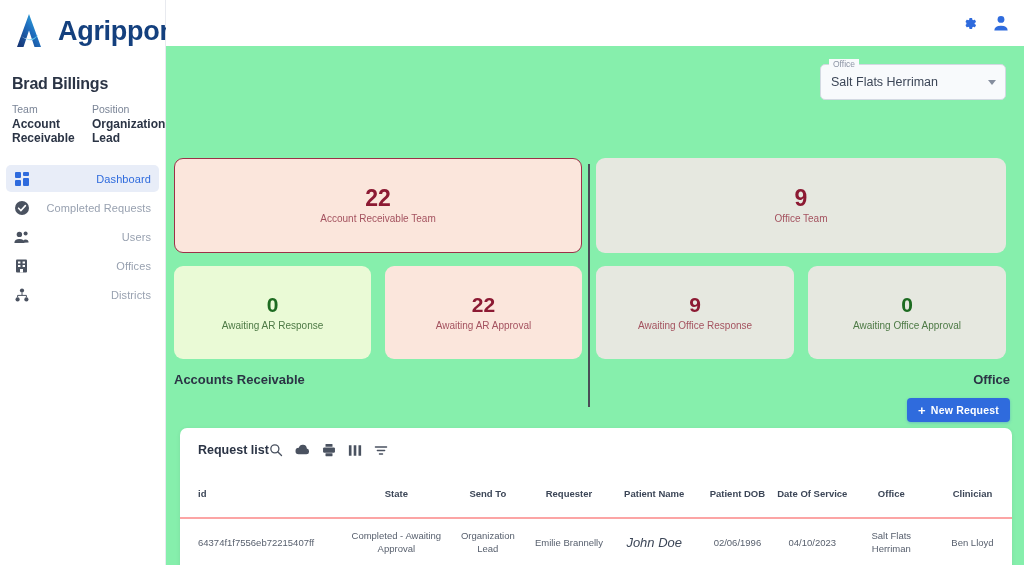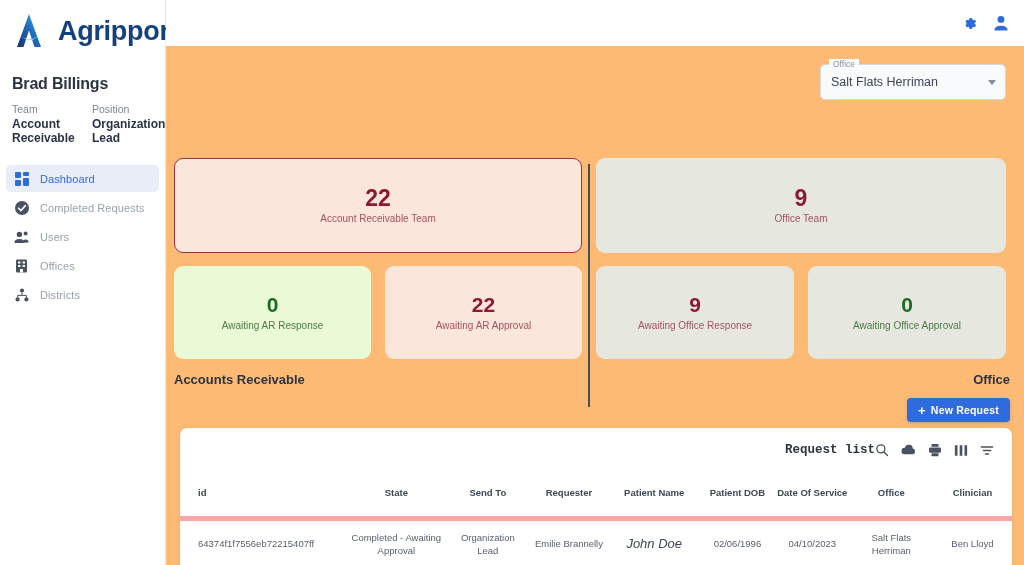--- a/index.html
+++ b/index.html
@@ -32,34 +32,34 @@
   }
   .user-meta { display: flex; padding: 9px 0 0 12px; gap: 16px; }
   .meta-col { width: 64px; }
   .meta-label { font-size: 10.5px; color: #7a8496; line-height: 15px; }
   .meta-value { font-size: 12px; font-weight: bold; color: #2b3445; line-height: 14px; }
 
   .nav { margin-top: 20px; padding: 0 6px; }
   .nav-item {
     display: flex; align-items: center; gap: 11px;
     height: 27px; padding: 0 8px; margin-bottom: 2px;
-    border-radius: 5px; cursor: pointer;
+    border-radius: 5px; cursor: pointer; justify-content: space-between;
   }
   .nav-item .nav-label { font-size: 11px; color: #98a1b0; letter-spacing: 0.1px; }
   .nav-item.active { background: #e8edf8; }
   .nav-item.active .nav-label { color: #2f6bdd; font-weight: normal; }
   .nav-icon { width: 15px; height: 15px; flex: 0 0 15px; display: flex; align-items: center; justify-content: center; }
   .nav-icon svg { display: block; }
 
   
   .main { flex: 1; position: relative; background: #f8fafc; height: 565px; }
   .topbar { height: 46px; background: #ffffff; display: flex; align-items: center; justify-content: flex-end; padding-right: 14px; gap: 14px; }
   .topbar .ticon { cursor: pointer; display: flex; }
 
-  .content { position: relative; height: 519px; background: #fdba74; }
+  .content { position: relative; height: 519px; background: #86efac; }
 
   
   .office-select-wrap { position: absolute; right: 18px; top: 18px; width: 186px; }
   .select-box {
     position: relative; height: 36px; border: 1px solid #d3d9e2; border-radius: 5px;
     background: #f8fafc; display: flex; align-items: center; padding: 0 10px; cursor: pointer;
   }
   .select-legend {
     position: absolute; top: -6px; left: 8px; background: #f8fafc; padding: 0 4px;
     font-size: 8.5px; color: #8d95a5; line-height: 11px;
@@ -104,30 +104,30 @@
     box-shadow: 0 1px 3px rgba(47,107,221,0.35);
   }
   .plus { font-size: 13px; font-weight: bold; line-height: 1; }
 
   
   .panel {
     position: absolute; left: 14px; right: 12px; top: 382px; bottom: -40px;
     background: #ffffff; border-radius: 7px; box-shadow: 0 1px 4px rgba(30,40,60,0.09);
     overflow: hidden;
   }
-  .panel-head { height: 44px; display: flex; align-items: center; padding: 0 18px; justify-content: flex-end; font-family: Liberation Mono, monospace; }
+  .panel-head { height: 44px; display: flex; align-items: center; padding: 0 18px; justify-content: flex-start; }
   .panel-title { font-size: 12.5px; font-weight: bold; color: #2b3445; }
   .panel-tools { display: flex; align-items: center; gap: 12px; }
   .panel-tools .ticon { cursor: pointer; display: flex; }
 
   table { width: 100%; border-collapse: collapse; table-layout: fixed; }
   thead th {
     font-size: 9.5px; font-weight: bold; color: #3c4657; text-align: center;
     padding: 6px 2px 8px; vertical-align: middle; line-height: 12px;
-    border-bottom: 5px solid #fca5a5; height: 46px;
+    border-bottom: 2px solid #fca5a5; height: 46px;
   }
   thead th.left { text-align: left; padding-left: 18px; }
   tbody td {
     font-size: 9.5px; color: #58606e; text-align: center; line-height: 13px;
     padding: 10px 3px; border-bottom: 1px solid #eff1f4; vertical-align: middle;
   }
   tbody td.left { text-align: left; padding-left: 18px; }
   tbody td.dark { color: #3c4657; font-size: 13px; font-style: italic; }
   .c-id { width: 20%; } .c-state { width: 12%; } .c-send { width: 10%; }
   .c-req { width: 9.5%; } .c-pname { width: 11%; } .c-dob { width: 9%; }

